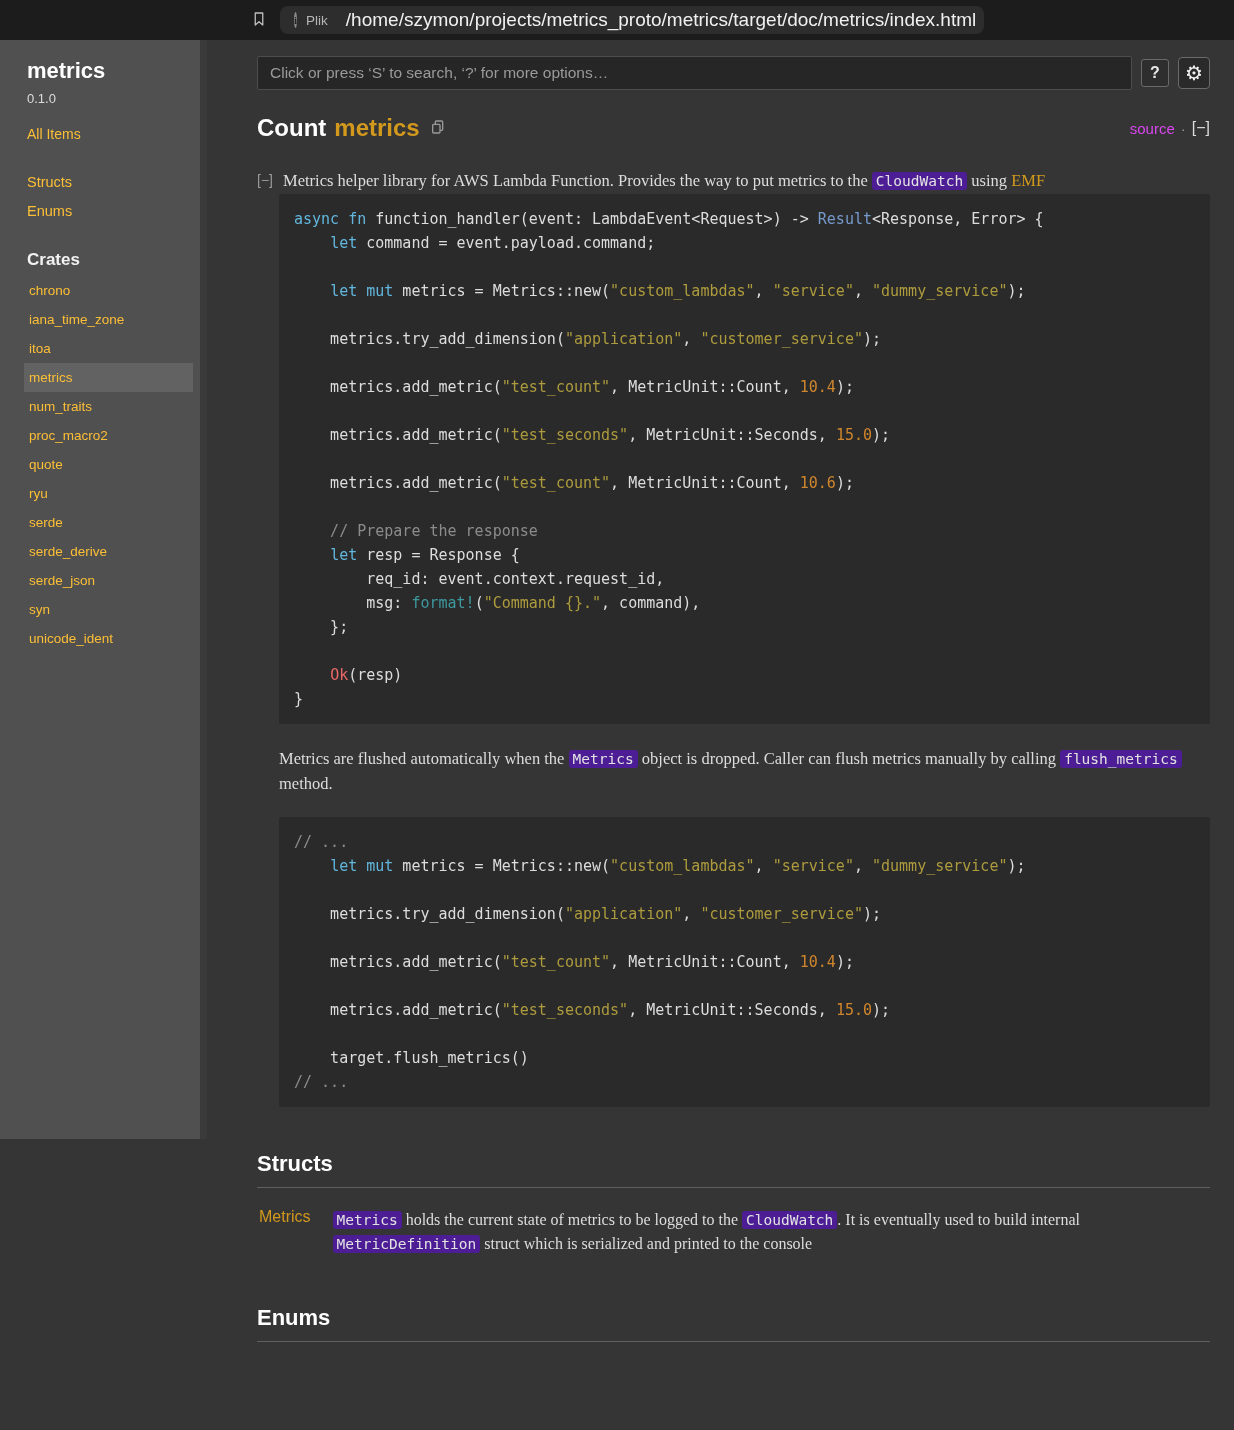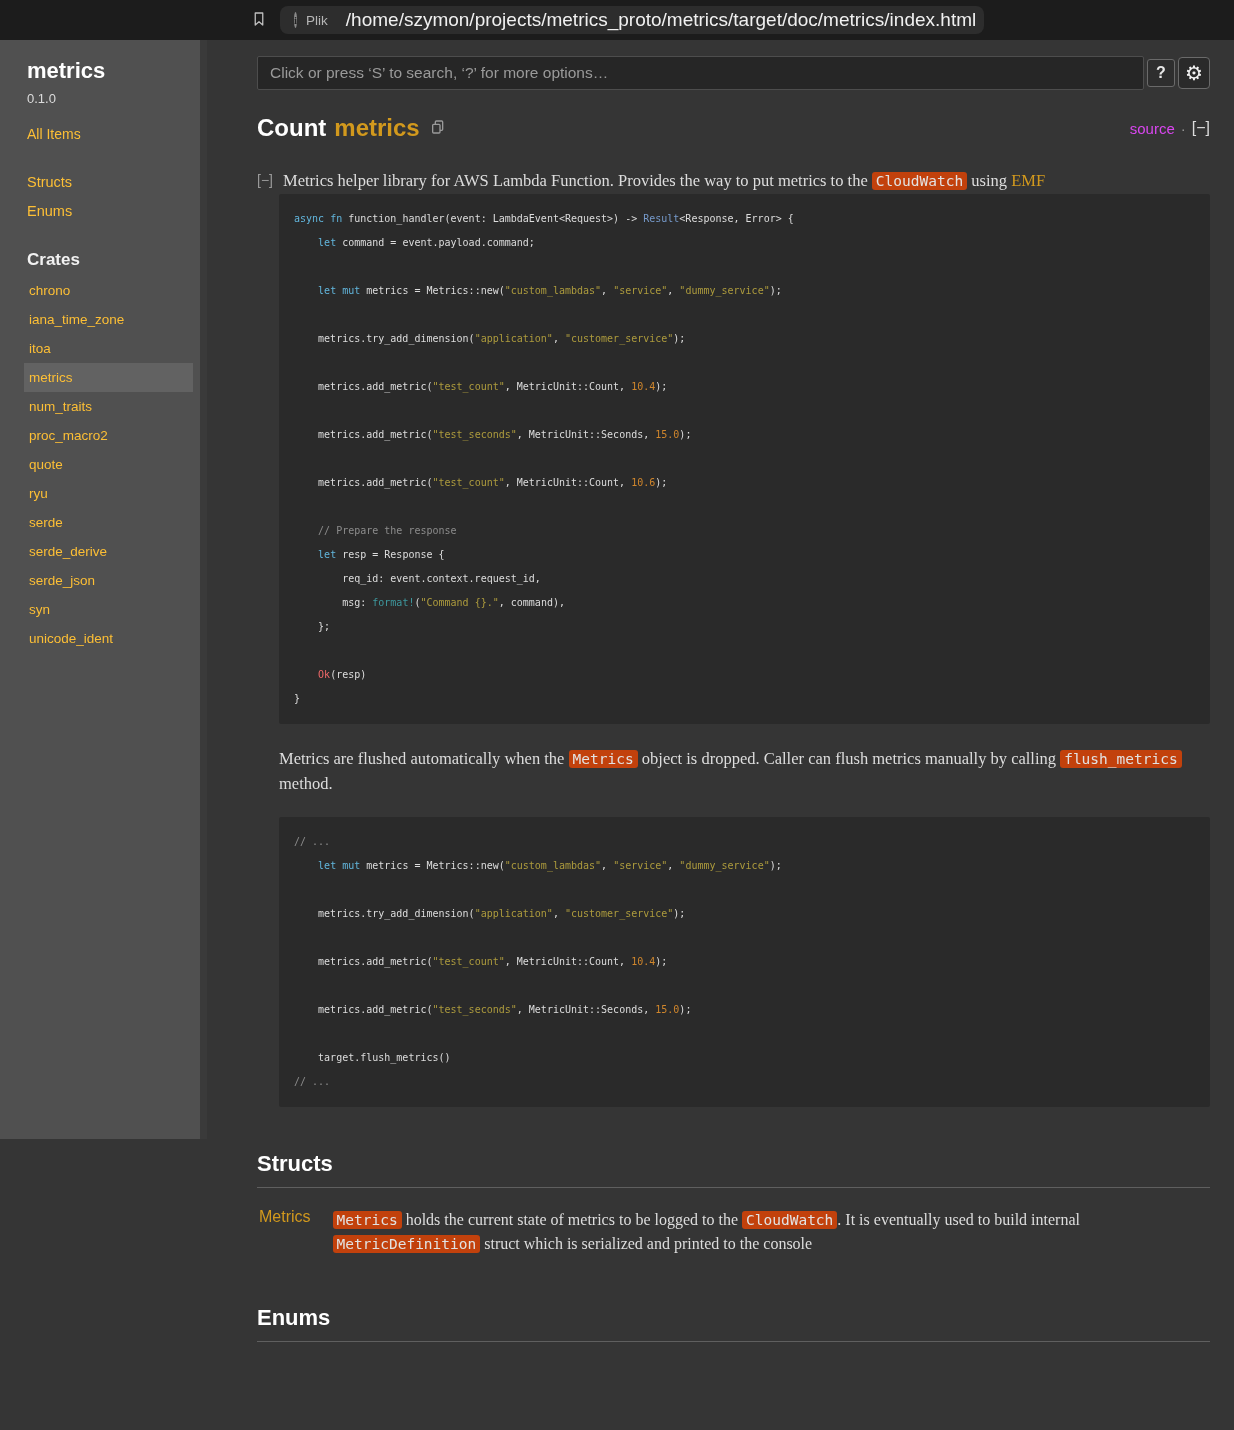--- a/index.html
+++ b/index.html
@@ -27,21 +27,21 @@
   .crate-version{margin:7px 0 0 27px;font-size:13px;color:#dcdcdc;}
   .sidebar a{color:#fdbf35;}
   .all-items-link{display:block;margin:20px 0 0 27px;font-size:14px;}
   .side-sections{margin:26px 0 0 27px;}
   .side-sections a{display:block;font-size:14.5px;line-height:29px;}
   .crates-heading{margin:24px 0 6px 27px;font-size:17px;color:#f2f2f2;font-weight:bold;}
   .crates-list a{display:block;margin:0 7px 0 24px;padding:5px 0 5px 5px;font-size:13.5px;line-height:19px;}
   .crates-list a.current{background:#626262;}
 
   
-  .search-row{display:flex;gap:3px;align-items:center;margin-bottom:24px;}
+  .search-row{display:flex;gap:9px;align-items:center;margin-bottom:24px;}
   .search-input{flex:1;height:34px;box-sizing:border-box;background:#262626;border:1px solid #4d4d4d;border-radius:2px;
     color:#eee;padding:0 12px;font-size:15.5px;font-family:"Liberation Sans",sans-serif;}
   .search-input::placeholder{color:#9a9a9a;}
   .help-btn{width:28px;height:28px;background:#2e2e2e;border:1px solid #6a6a6a;border-radius:3px;color:#e8e8e8;
     font-size:16px;font-weight:bold;cursor:pointer;display:flex;align-items:center;justify-content:center;}
   .settings-btn{width:32px;height:32px;background:#2a2a2a;border:1px solid #6a6a6a;border-radius:4px;color:#f2f2f2;
     font-size:20px;cursor:pointer;display:flex;align-items:center;justify-content:center;line-height:1;}
 
   
   .title-row{display:flex;align-items:center;justify-content:space-between;margin-bottom:26px;}
@@ -50,30 +50,30 @@
   .copy-path-btn{background:none;border:none;padding:0;margin-left:2px;cursor:pointer;display:flex;}
   .title-right{font-size:15px;color:#999;display:flex;align-items:center;gap:6px;}
   .src-link{color:#d946ef;}
   .collapse-toggle{color:#ddd;font-size:16px;cursor:pointer;}
 
   
   .doc-intro-row{display:flex;gap:10px;align-items:flex-start;font-family:"Liberation Serif",serif;font-size:16.5px;line-height:1.55;}
   .doc-toggle{color:#999;font-size:14px;font-family:"Liberation Sans",sans-serif;padding-top:2px;cursor:pointer;flex:none;}
   .doc-intro-row p{margin:0;}
   code, .inline-code{font-family:"DejaVu Sans Mono","Liberation Mono",monospace;font-size:14.5px;
-    background:#c2410c;padding:1px 4px;border-radius:3px;color:#e2e2e2;}
+    background:#4c1d95;padding:1px 4px;border-radius:3px;color:#e2e2e2;}
   .doclink{color:#d2991d;}
 
   .docblock{margin-left:22px;}
   .examples-heading{font-size:21px;color:#fff;margin:36px 0 18px;font-weight:bold;}
   .flush-para{font-family:"Liberation Serif",serif;font-size:16.5px;line-height:1.55;margin:22px 0 20px;color:#ddd;}
 
   
   pre.code{background:#2a2a2a;margin:0 0 2px;padding:13px 10px 13px 15px;border-radius:2px;
-    font-family:"DejaVu Sans Mono","Liberation Mono",monospace;font-size:10px;line-height:24px;color:#ddd;
+    font-family:"DejaVu Sans Mono","Liberation Mono",monospace;font-size:15px;line-height:24px;color:#ddd;
     overflow:hidden;white-space:pre;}
   pre.code .kw{color:#62b6dd;}
   pre.code .ty{color:#769acb;}
   pre.code .str{color:#ad9b3d;}
   pre.code .num{color:#d0862c;}
   pre.code .cm{color:#8c8c8c;}
   pre.code .mac{color:#3e999f;}
   pre.code .val{color:#ee6868;}
 
   

